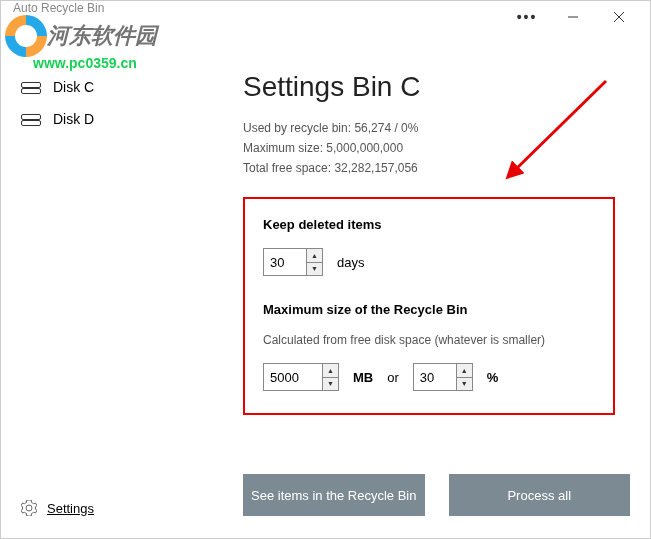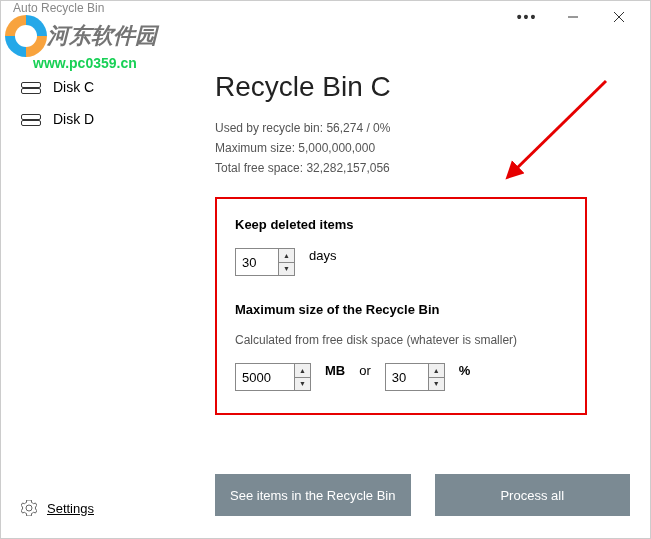--- a/index.html
+++ b/index.html
@@ -30,20 +30,21 @@
       align-items: center;
       justify-content: center;
       cursor: pointer;
       font-size: 14px;
       color: #333;
     }
     .tb-btn.dots { font-weight: bold; letter-spacing: 2px; }
     .container {
       display: flex;
       height: calc(100% - 32px);
+      gap: 28px;
     }
     .sidebar {
       width: 170px;
       padding: 38px 0 0 0;
       display: flex;
       flex-direction: column;
       position: relative;
     }
     .sidebar-item {
       display: flex;
@@ -122,21 +123,21 @@
       margin-bottom: 16px;
     }
     .section-heading.second { margin-top: 26px; }
     .subtext {
       font-size: 12px;
       color: #555;
       margin-bottom: 16px;
     }
     .input-row {
       display: flex;
-      align-items: flex-start;
+      align-items: center;
       gap: 14px;
       margin-top: 8px;
     }
     .spinner {
       display: flex;
       border: 1px solid #888;
       height: 28px;
       background: #fff;
     }
     .spinner input {
@@ -289,21 +290,21 @@
       <span class="gear-icon">
         <svg viewBox="0 0 16 16">
             <path d="M8 5a3 3 0 100 6 3 3 0 000-6zm6.5 3c0-.4 0-.8-.1-1.2l1.6-1.2-1.5-2.6-1.9.7c-.6-.5-1.3-.9-2-1.1L10.3 0H5.7l-.3 2.6c-.7.2-1.4.6-2 1.1l-1.9-.7L0 5.6l1.6 1.2c-.1.4-.1.8-.1 1.2s0 .8.1 1.2L0 10.4l1.5 2.6 1.9-.7c.6.5 1.3.9 2 1.1l.3 2.6h4.6l.3-2.6c.7-.2 1.4-.6 2-1.1l1.9.7 1.5-2.6-1.6-1.2c.1-.4.1-.8.1-1.2z" fill="none" stroke="#666" stroke-width="1"></path>
           </svg>
       </span>
       <span>Settings</span>
     </div>
   </div>
 
   <div class="main">
-    <h1 class="page-title">Recycle Bin C</h1>
+    <h1 class="page-title">Settings Bin C</h1>
     <div class="info-line">Used by recycle bin: 56,274 / 0%</div>
     <div class="info-line">Maximum size: 5,000,000,000</div>
     <div class="info-line">Total free space: 32,282,157,056</div>
 
     <div class="settings-box">
       <div class="section-heading">Keep deleted items</div>
       <div class="input-row">
         <div class="spinner">
           <input class="w-small" value="30" style="">
           <div class="spinner-btns">

